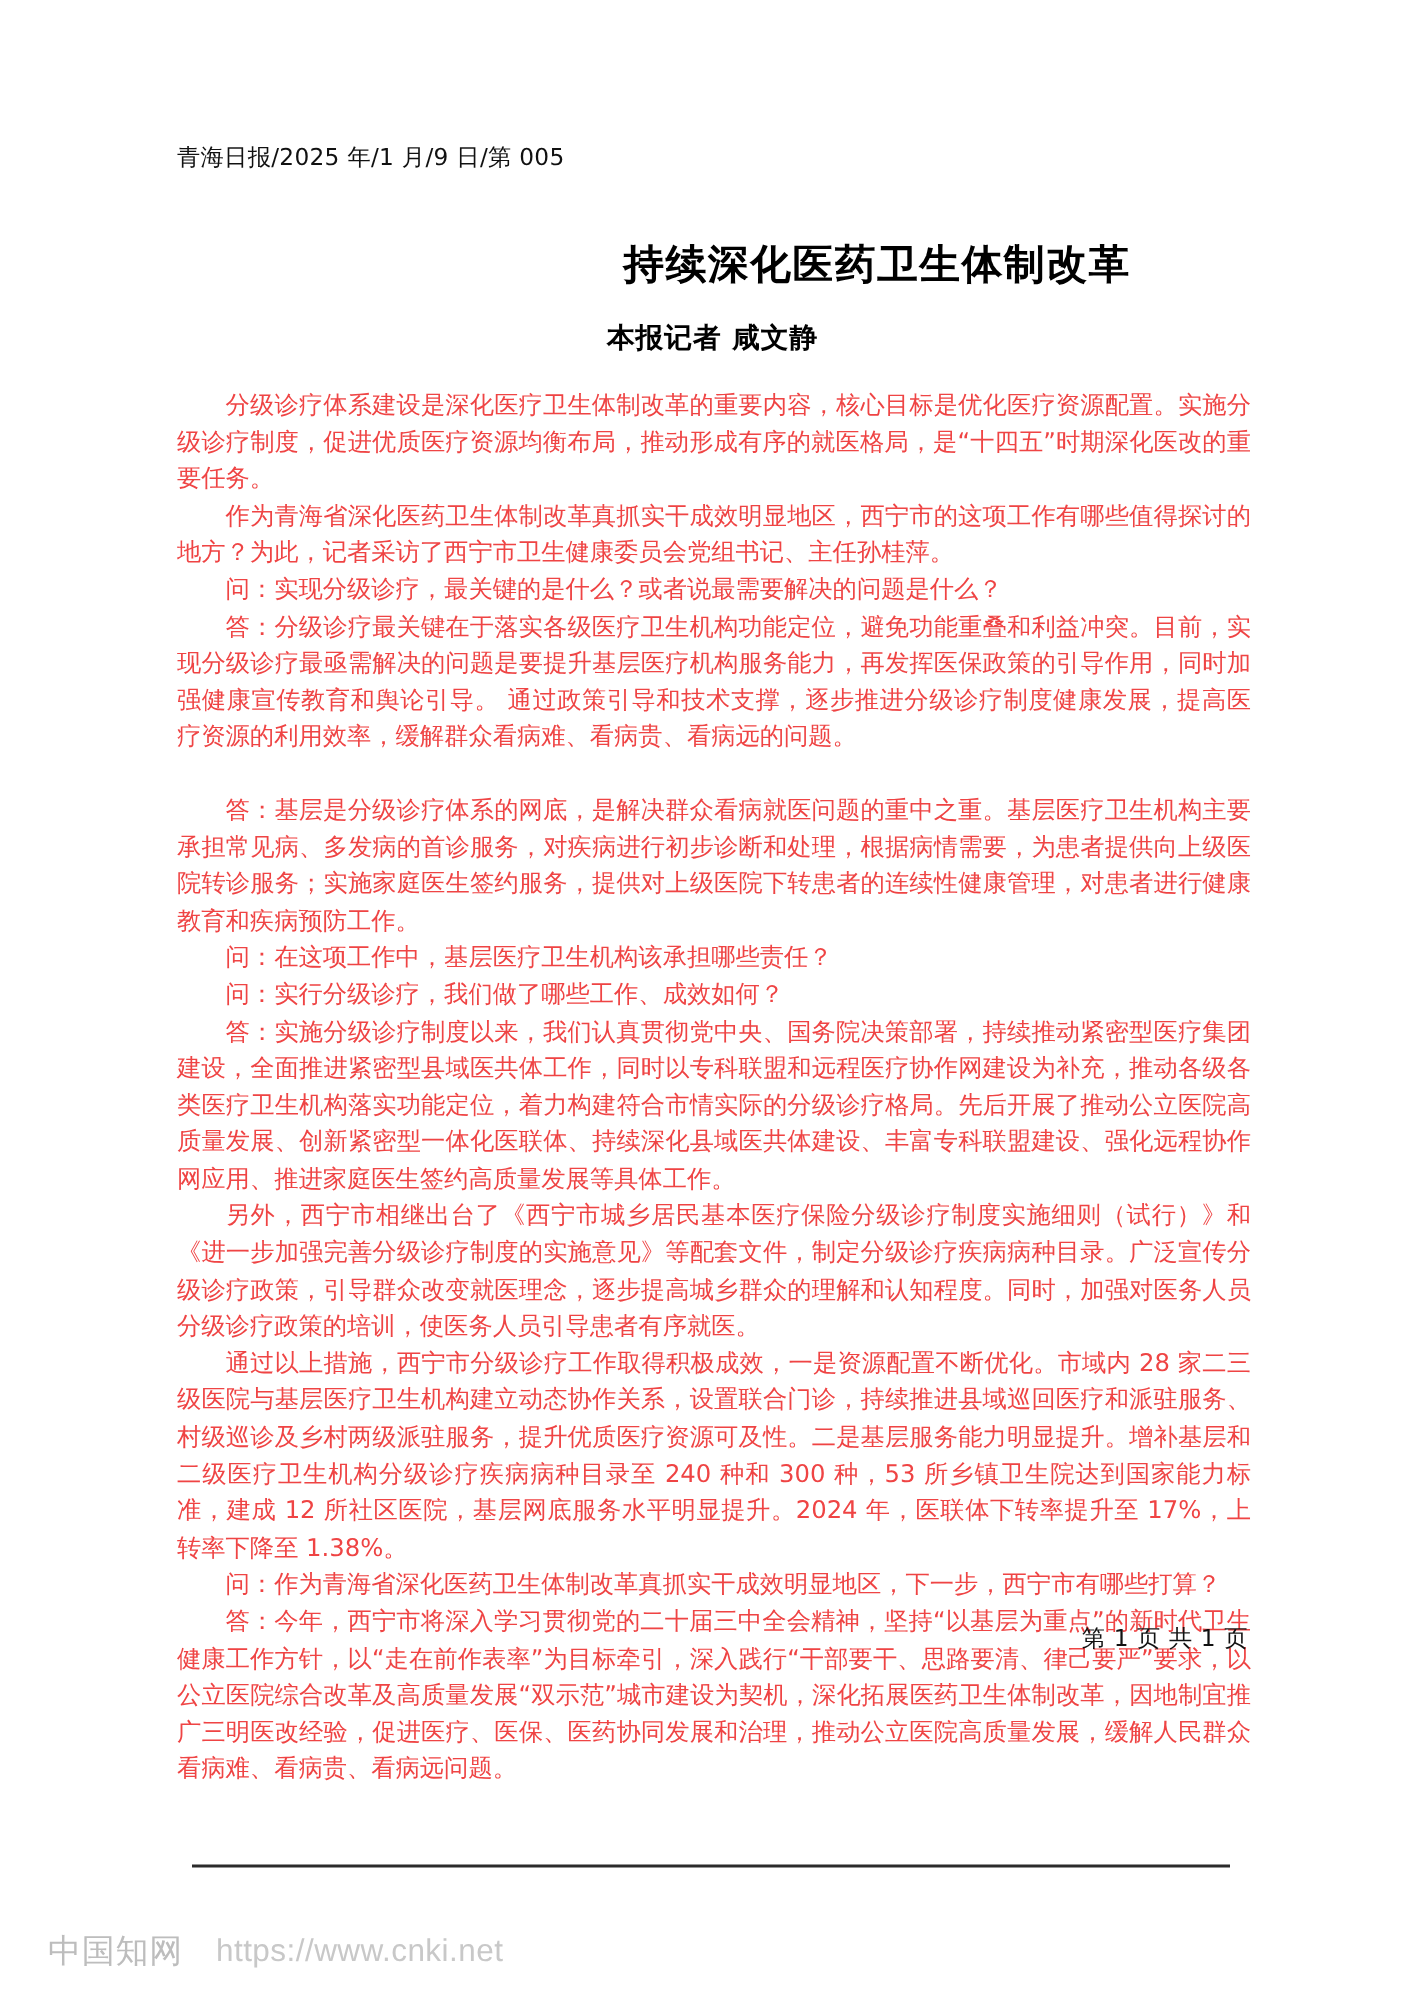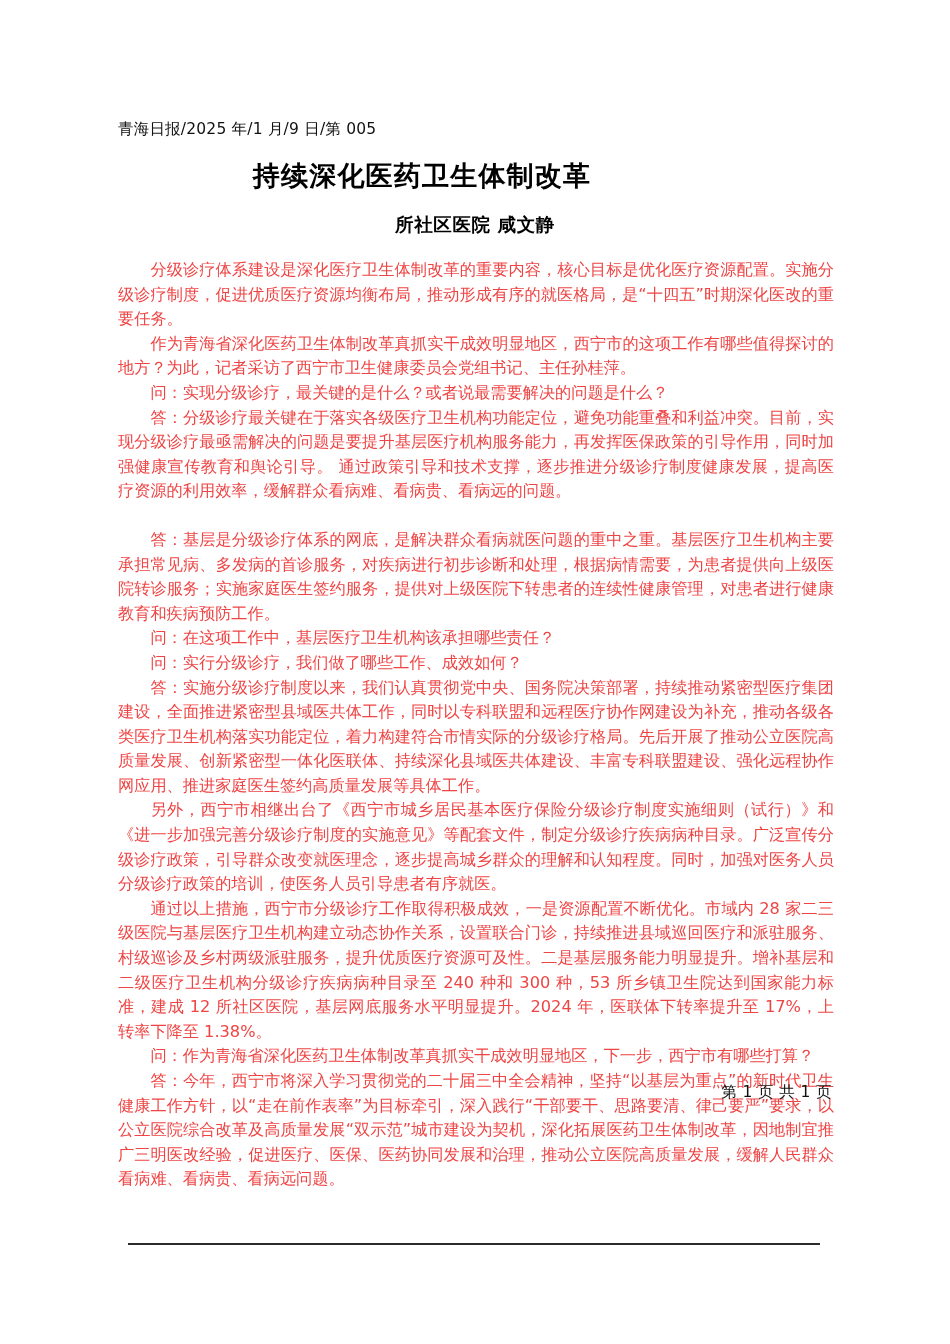--- a/index.html
+++ b/index.html
@@ -26,35 +26,33 @@
   
   .masthead {
     position: absolute;
     left: 118px;
     top: 92px;
     width: 340px;
     font-size: 15.5px;
     line-height: 26px;
     letter-spacing: 0.2px;
     color: #111;
-    margin-top: 24px;
   }
 
   
   .doc-title {
     position: absolute;
     left: 0;
     top: 158px;
     width: 754px;
-    text-align: center;
+    text-align: right;
     font-size: 27px;
     font-weight: 700;
     letter-spacing: 1.2px;
     color: #000;
-    padding-left: 45px;
   }
   .doc-byline {
     position: absolute;
     left: 0;
     top: 212px;
     width: 950px;
     text-align: center;
     font-size: 18.5px;
     font-weight: 700;
     letter-spacing: 0.6px;
@@ -129,35 +127,39 @@
 </head>
 <body>
 
 <div class="page">
 
   <div class="masthead">
     <div>青海日报/2025 年/1 月/9 日/第 005</div>
   </div>
 
   <div class="doc-title">持续深化医药卫生体制改革</div>
-  <div class="doc-byline">所社区医院  咸文静</div>
+  <div class="doc-byline">本报记者  咸文静</div>
 
   <div class="body-col">
       <p class="para">分级诊疗体系建设是深化医疗卫生体制改革的重要内容，核心目标是优化医疗资源配置。实施分级诊疗制度，促进优质医疗资源均衡布局，推动形成有序的就医格局，是“十四五”时期深化医改的重要任务。</p>
       <p class="para">作为青海省深化医药卫生体制改革真抓实干成效明显地区，西宁市的这项工作有哪些值得探讨的地方？为此，记者采访了西宁市卫生健康委员会党组书记、主任孙桂萍。</p>
       <p class="para">问：实现分级诊疗，最关键的是什么？或者说最需要解决的问题是什么？</p>
       <p class="para">答：分级诊疗最关键在于落实各级医疗卫生机构功能定位，避免功能重叠和利益冲突。目前，实现分级诊疗最亟需解决的问题是要提升基层医疗机构服务能力，再发挥医保政策的引导作用，同时加强健康宣传教育和舆论引导。 通过政策引导和技术支撑，逐步推进分级诊疗制度健康发展，提高医疗资源的利用效率，缓解群众看病难、看病贵、看病远的问题。</p>
       <p class="para gap-before">答：基层是分级诊疗体系的网底，是解决群众看病就医问题的重中之重。基层医疗卫生机构主要承担常见病、多发病的首诊服务，对疾病进行初步诊断和处理，根据病情需要，为患者提供向上级医院转诊服务；实施家庭医生签约服务，提供对上级医院下转患者的连续性健康管理，对患者进行健康教育和疾病预防工作。</p>
       <p class="para">问：在这项工作中，基层医疗卫生机构该承担哪些责任？</p>
       <p class="para">问：实行分级诊疗，我们做了哪些工作、成效如何？</p>
       <p class="para">答：实施分级诊疗制度以来，我们认真贯彻党中央、国务院决策部署，持续推动紧密型医疗集团建设，全面推进紧密型县域医共体工作，同时以专科联盟和远程医疗协作网建设为补充，推动各级各类医疗卫生机构落实功能定位，着力构建符合市情实际的分级诊疗格局。先后开展了推动公立医院高质量发展、创新紧密型一体化医联体、持续深化县域医共体建设、丰富专科联盟建设、强化远程协作网应用、推进家庭医生签约高质量发展等具体工作。</p>
       <p class="para">另外，西宁市相继出台了《西宁市城乡居民基本医疗保险分级诊疗制度实施细则（试行）》和《进一步加强完善分级诊疗制度的实施意见》等配套文件，制定分级诊疗疾病病种目录。广泛宣传分级诊疗政策，引导群众改变就医理念，逐步提高城乡群众的理解和认知程度。同时，加强对医务人员分级诊疗政策的培训，使医务人员引导患者有序就医。</p>
       <p class="para">通过以上措施，西宁市分级诊疗工作取得积极成效，一是资源配置不断优化。市域内 28 家二三级医院与基层医疗卫生机构建立动态协作关系，设置联合门诊，持续推进县域巡回医疗和派驻服务、村级巡诊及乡村两级派驻服务，提升优质医疗资源可及性。二是基层服务能力明显提升。增补基层和二级医疗卫生机构分级诊疗疾病病种目录至 240 种和 300 种，53 所乡镇卫生院达到国家能力标准，建成 12 所社区医院，基层网底服务水平明显提升。2024 年，医联体下转率提升至 17%，上转率下降至 1.38%。</p>
       <p class="para">问：作为青海省深化医药卫生体制改革真抓实干成效明显地区，下一步，西宁市有哪些打算？</p>
       <p class="para">答：今年，西宁市将深入学习贯彻党的二十届三中全会精神，坚持“以基层为重点”的新时代卫生健康工作方针，以“走在前作表率”为目标牵引，深入践行“干部要干、思路要清、律己要严”要求，以公立医院综合改革及高质量发展“双示范”城市建设为契机，深化拓展医药卫生体制改革，因地制宜推广三明医改经验，促进医疗、医保、医药协同发展和治理，推动公立医院高质量发展，缓解人民群众看病难、看病贵、看病远问题。</p>
     </div>
 
   <div class="page-footer">第 1 页 共 1 页</div>
 
   <div class="divider"></div>
 
+  <div class="cnki">
+    <span class="cnki-logo">中国知网</span>
+    <span class="cnki-url">https://www.cnki.net</span>
+  </div>
 
 </div>
 
 </body></html>

